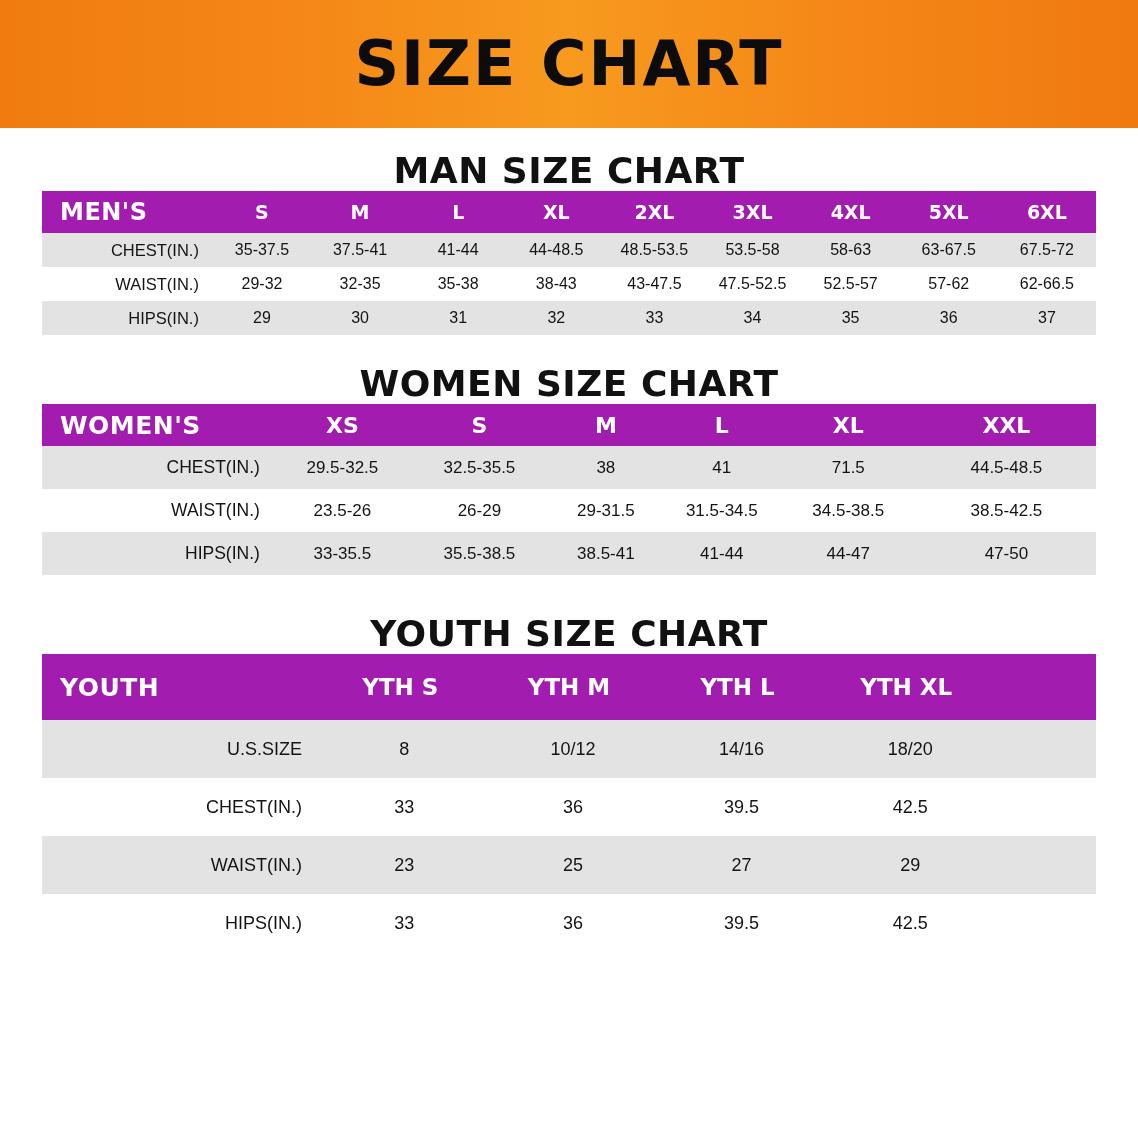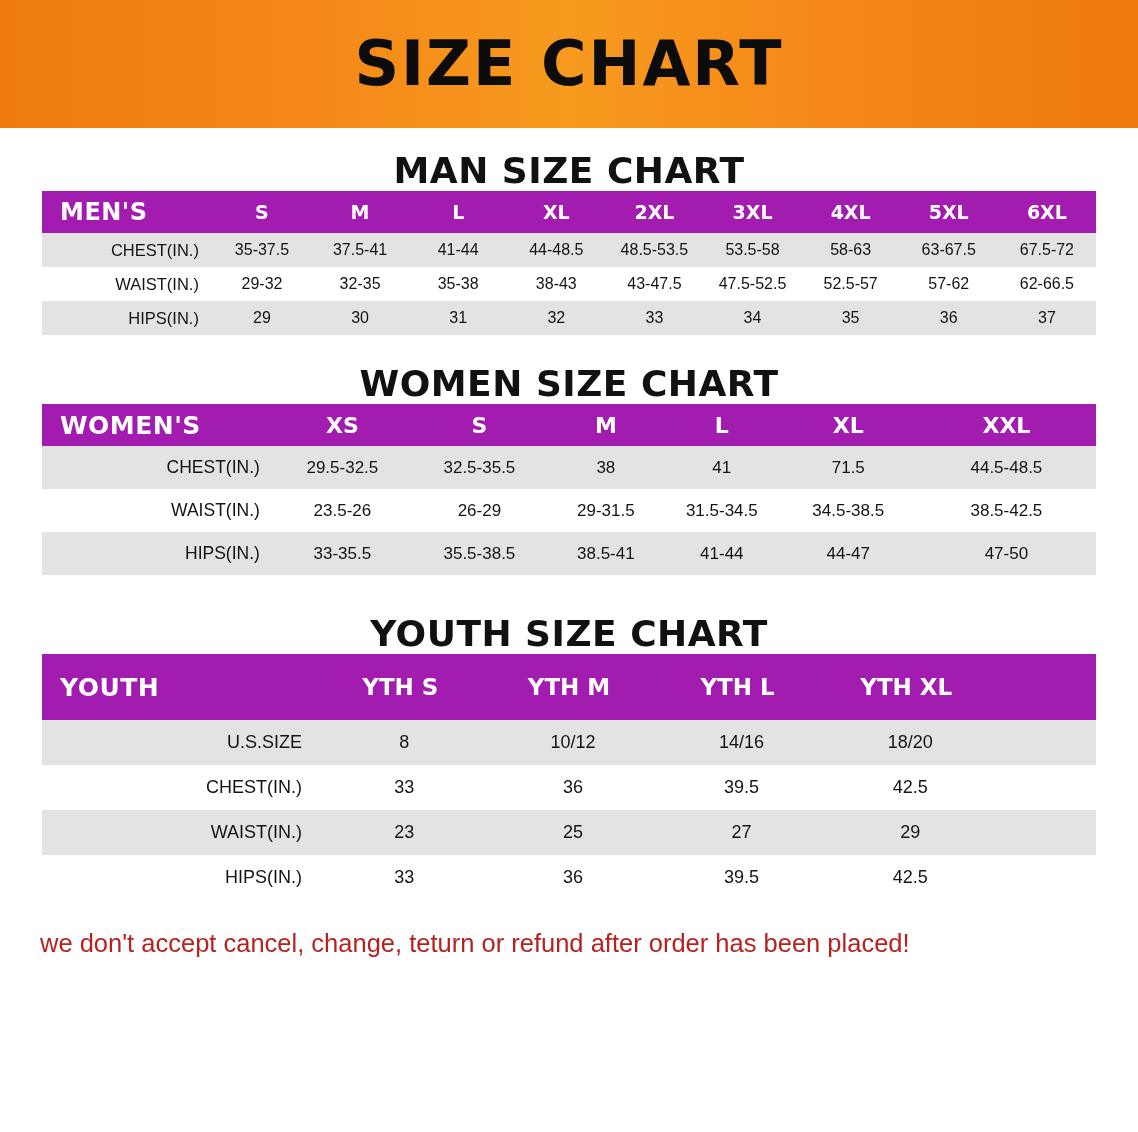--- a/index.html
+++ b/index.html
@@ -102,21 +102,21 @@
 
   
   #women-table .hrow td { height: 42px; font-size: 22px; }
   #women-table .hrow td.rowlabel { font-size: 25px; }
   #women-table tbody td { height: 43px; font-size: 17px; }
   #women-table tbody td.rowlabel { font-size: 17.5px; }
 
   
   #youth-table .hrow td { height: 66px; font-size: 23px; }
   #youth-table .hrow td.rowlabel { font-size: 25px; }
-  #youth-table tbody td { height: 45px; font-size: 18px; padding-left: 8px; }
+  #youth-table tbody td { height: 58px; font-size: 18px; padding-left: 8px; }
   #youth-table tbody td.rowlabel { font-size: 18px; }
 
   
   .note {
     margin: 26px 40px 0 40px;
     color: #b5231f;
     font-family: "Liberation Sans", sans-serif;
     font-size: 25.5px;
     line-height: 1.38;
     text-align: left;
@@ -309,16 +309,15 @@
           <td>36</td>
           <td>39.5</td>
           <td>42.5</td>
           <td></td>
         </tr>
       </tbody>
     </table>
   </div>
 
   <div class="note">
-    <span class="note-line">we don't accept cancel, change, teturn or refund after order has been placed!</span>
   </div>
 
 </div>
 
 </body></html>

